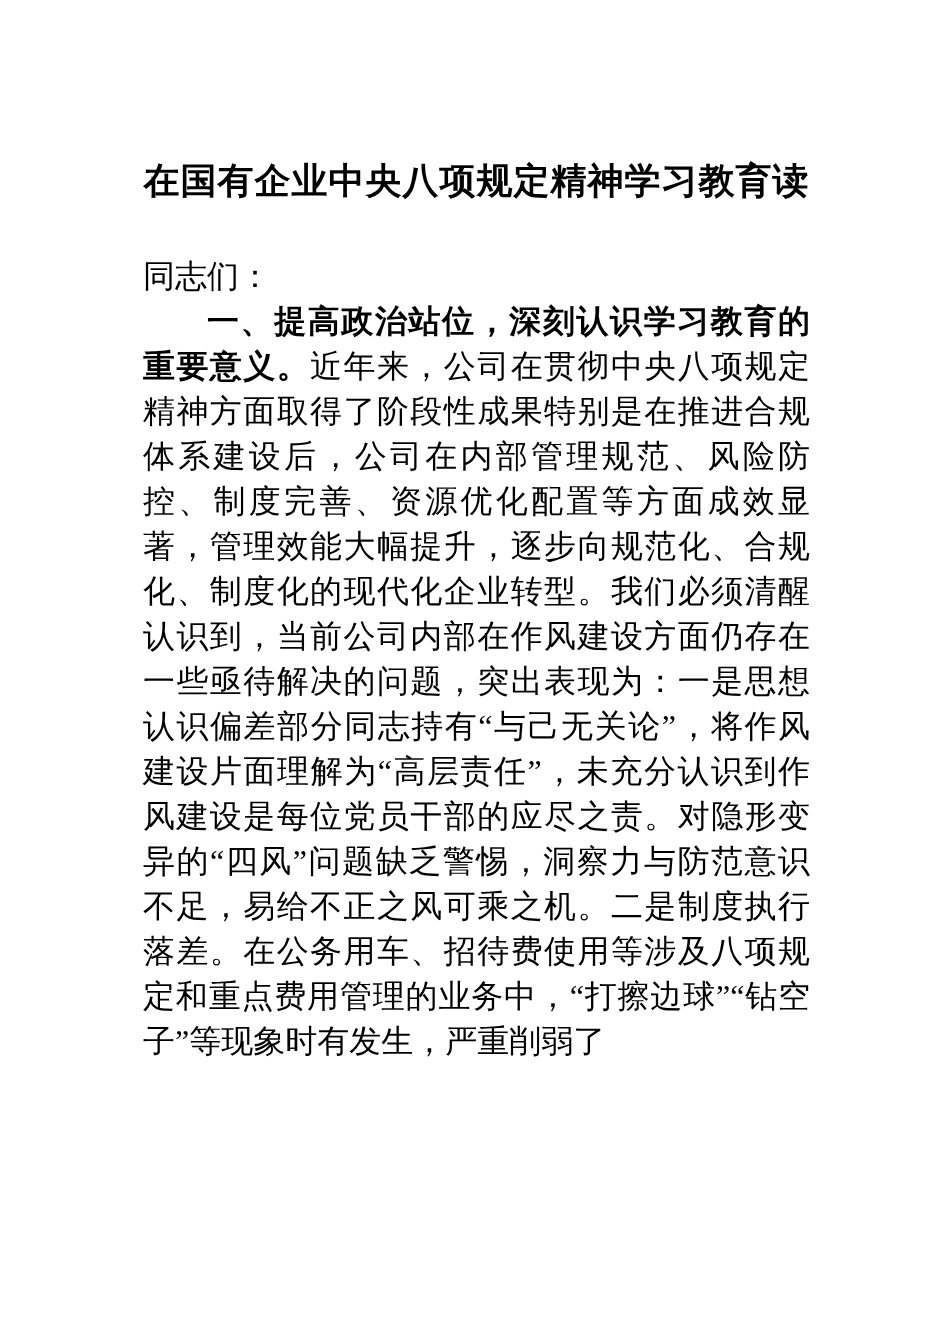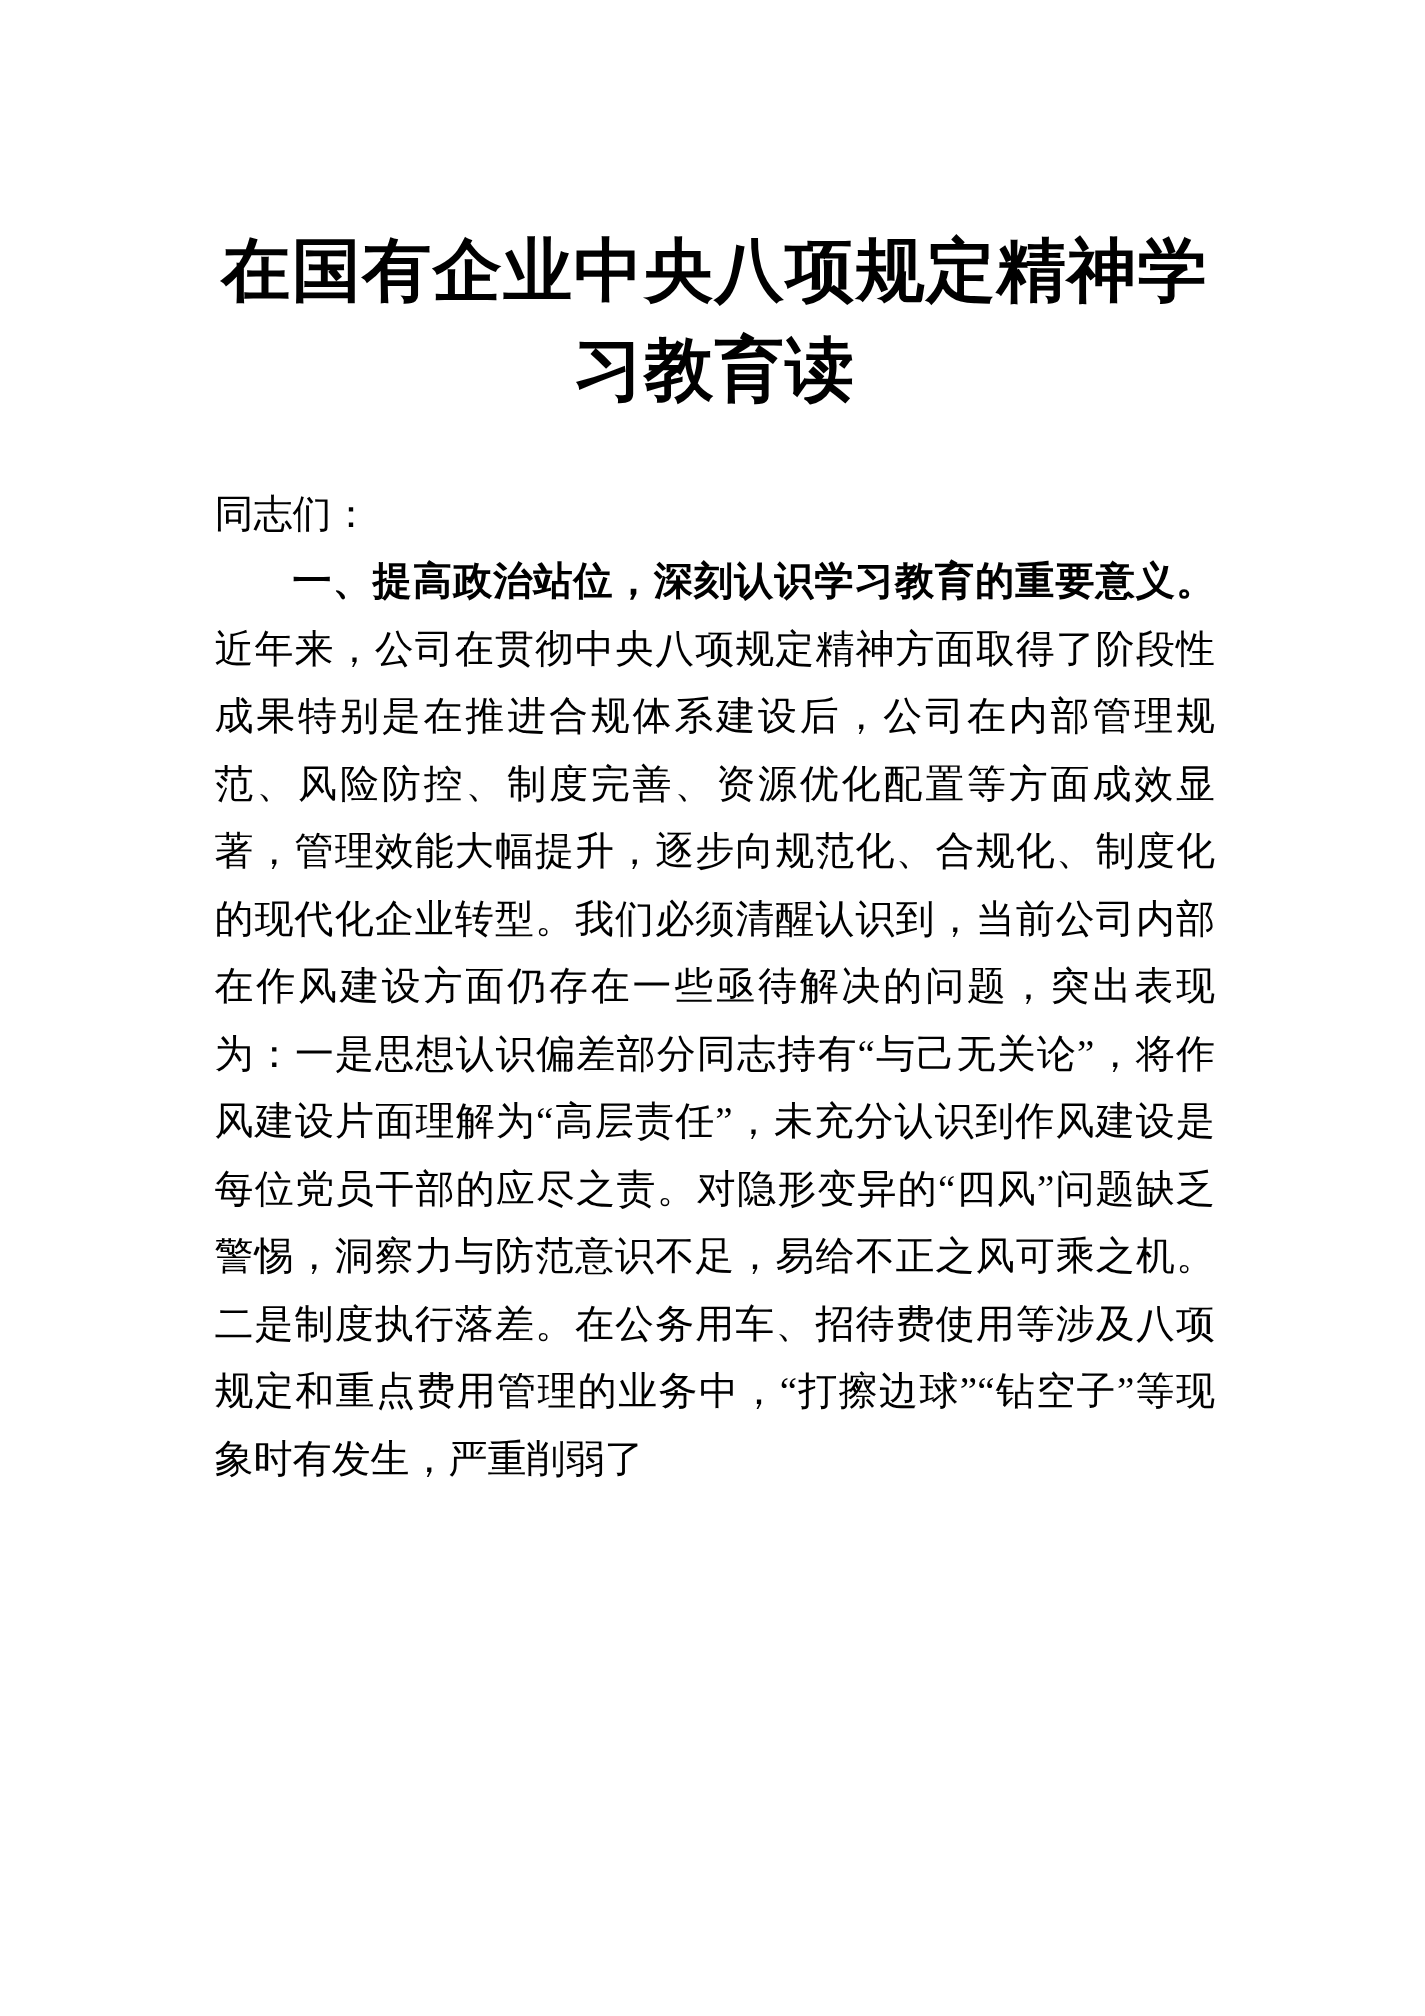--- a/index.html
+++ b/index.html
@@ -15,28 +15,28 @@
   }
   .content {
     position: absolute;
     left: 143px;
     top: 148px;
     width: 667px;
   }
   .doc-title {
     text-align: center;
     font-weight: bold;
-    font-size: 46px;
+    font-size: 36px;
     line-height: 66px;
     font-family: "Liberation Serif", "DejaVu Serif", serif;
     letter-spacing: 1px;
   }
   .doc-body {
     margin-top: 40px;
-    font-size: 26px;
+    font-size: 32px;
     line-height: 45px;
     text-align: justify;
     text-justify: inter-ideograph;
     font-weight: normal;
   }
   .doc-body p {
     margin: 0;
   }
   .para-indent {
     text-indent: 2em;

